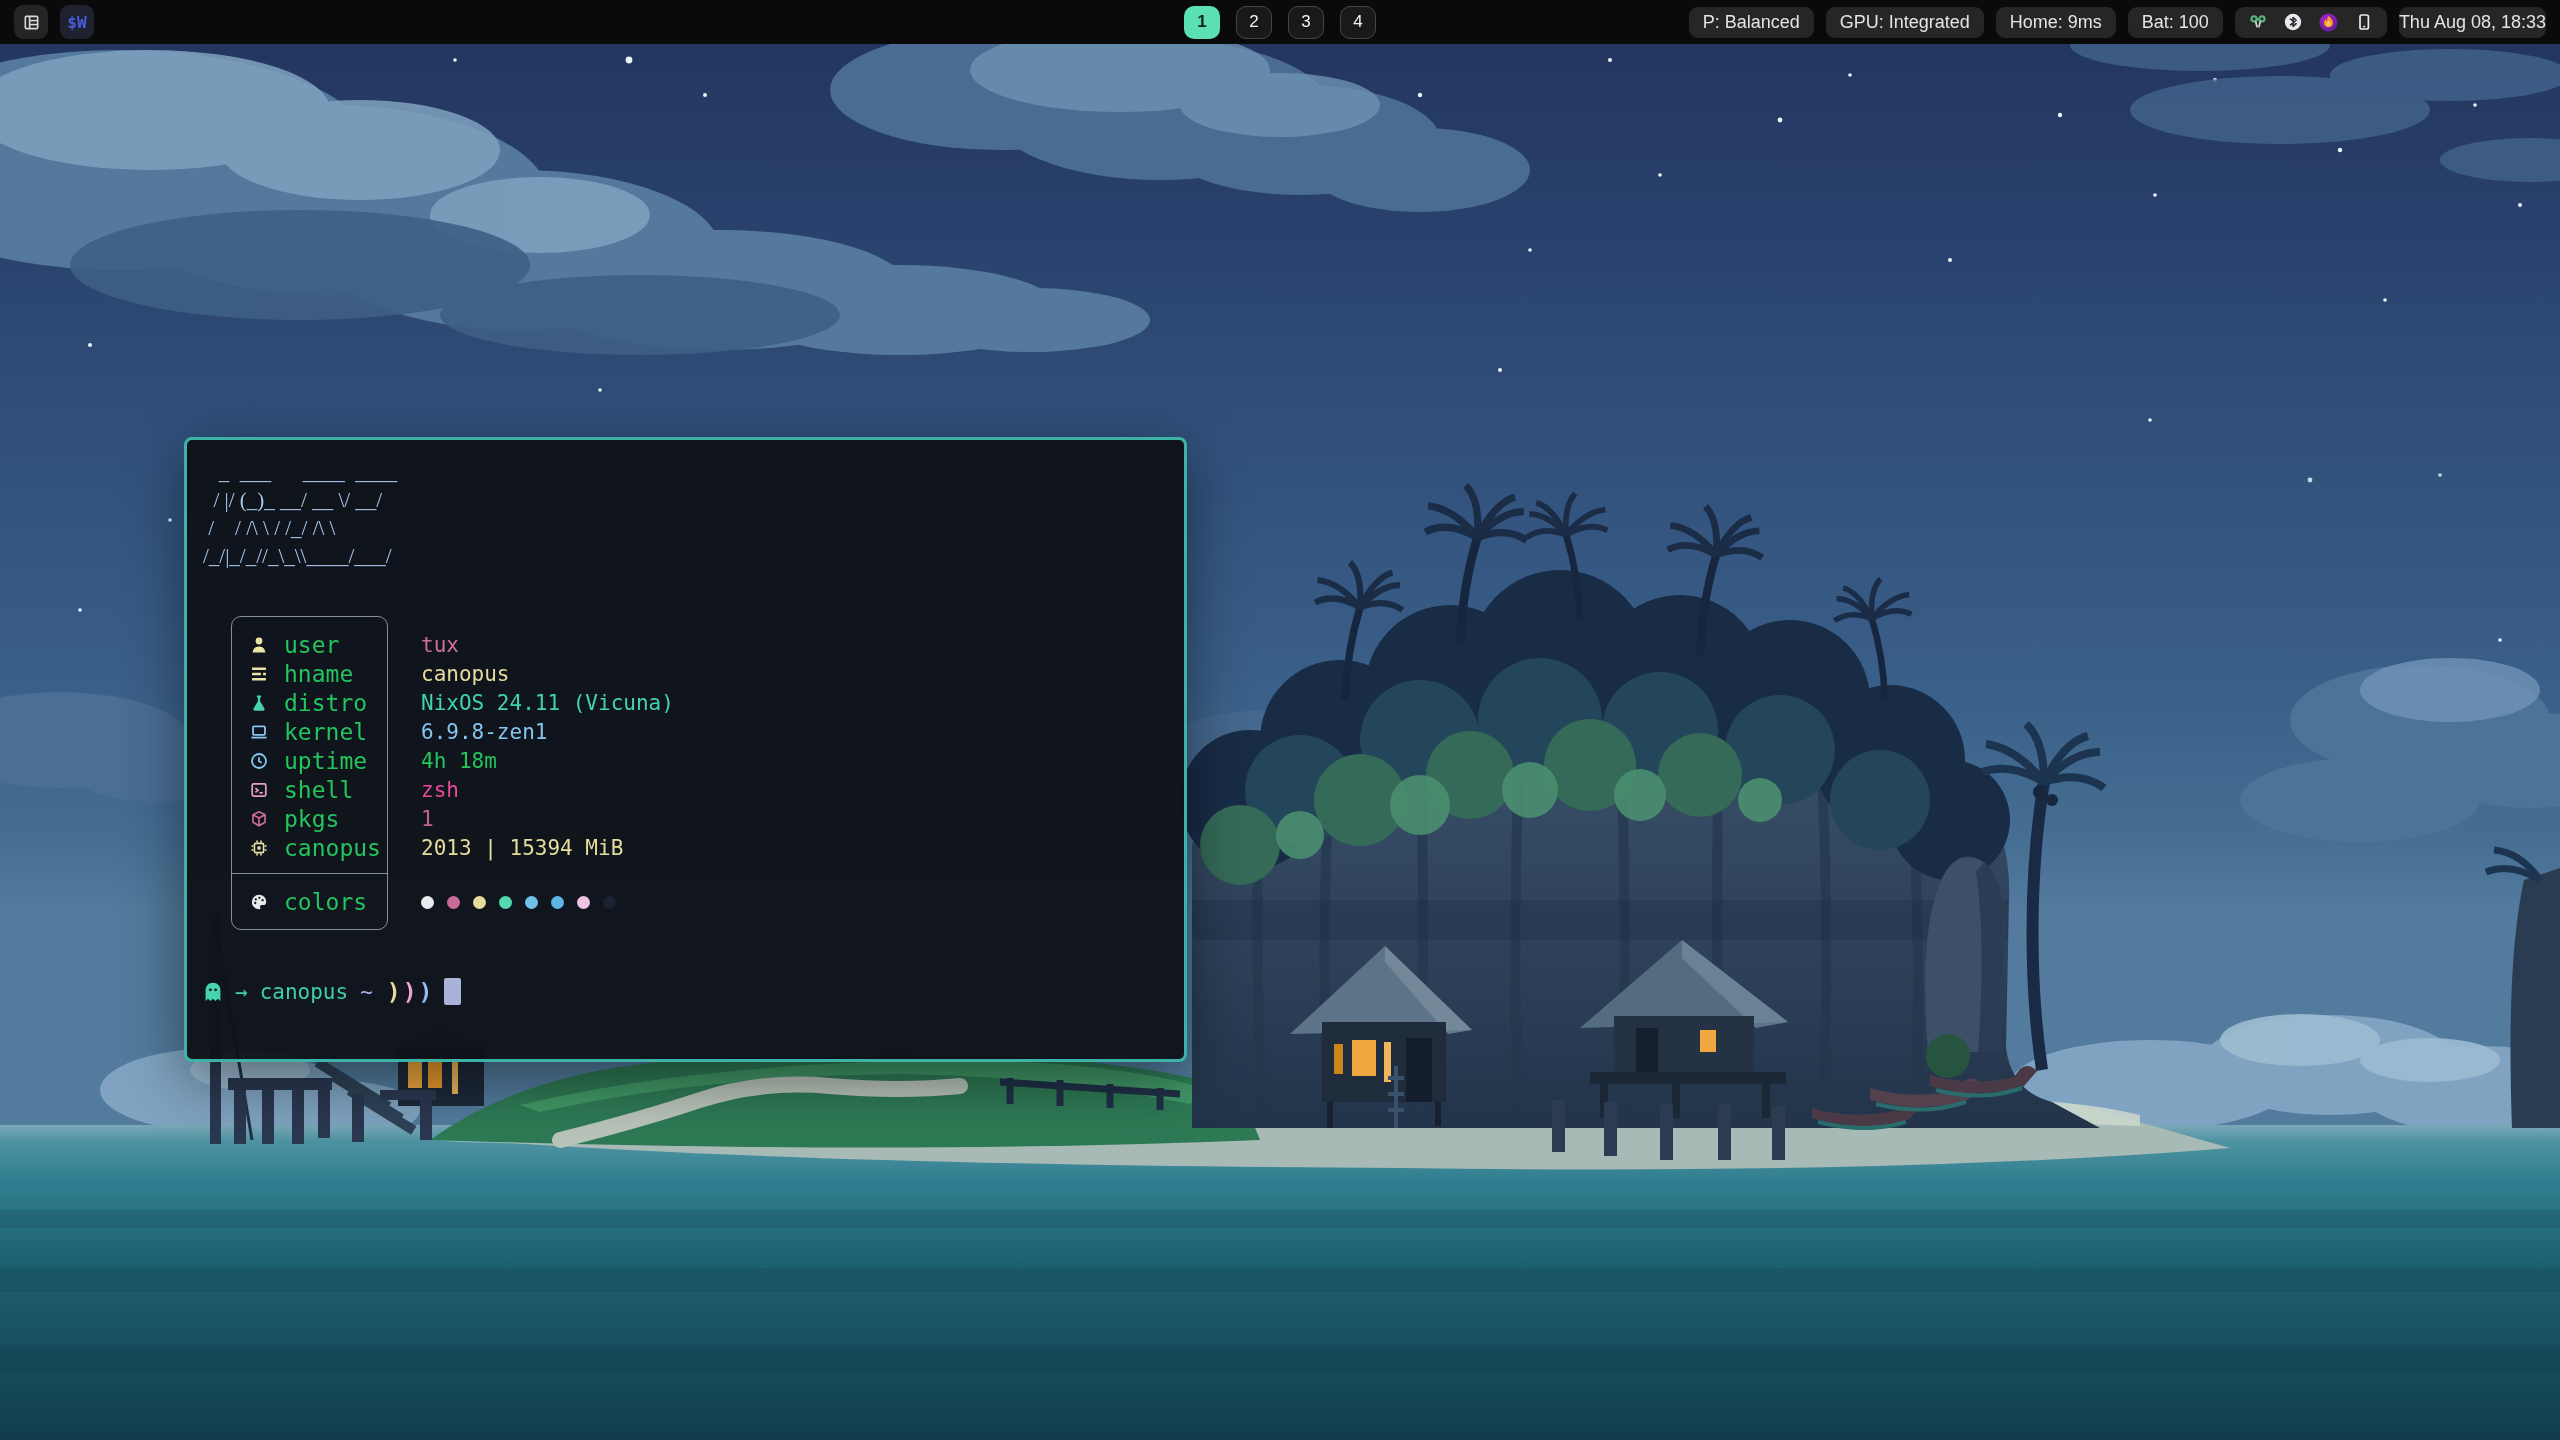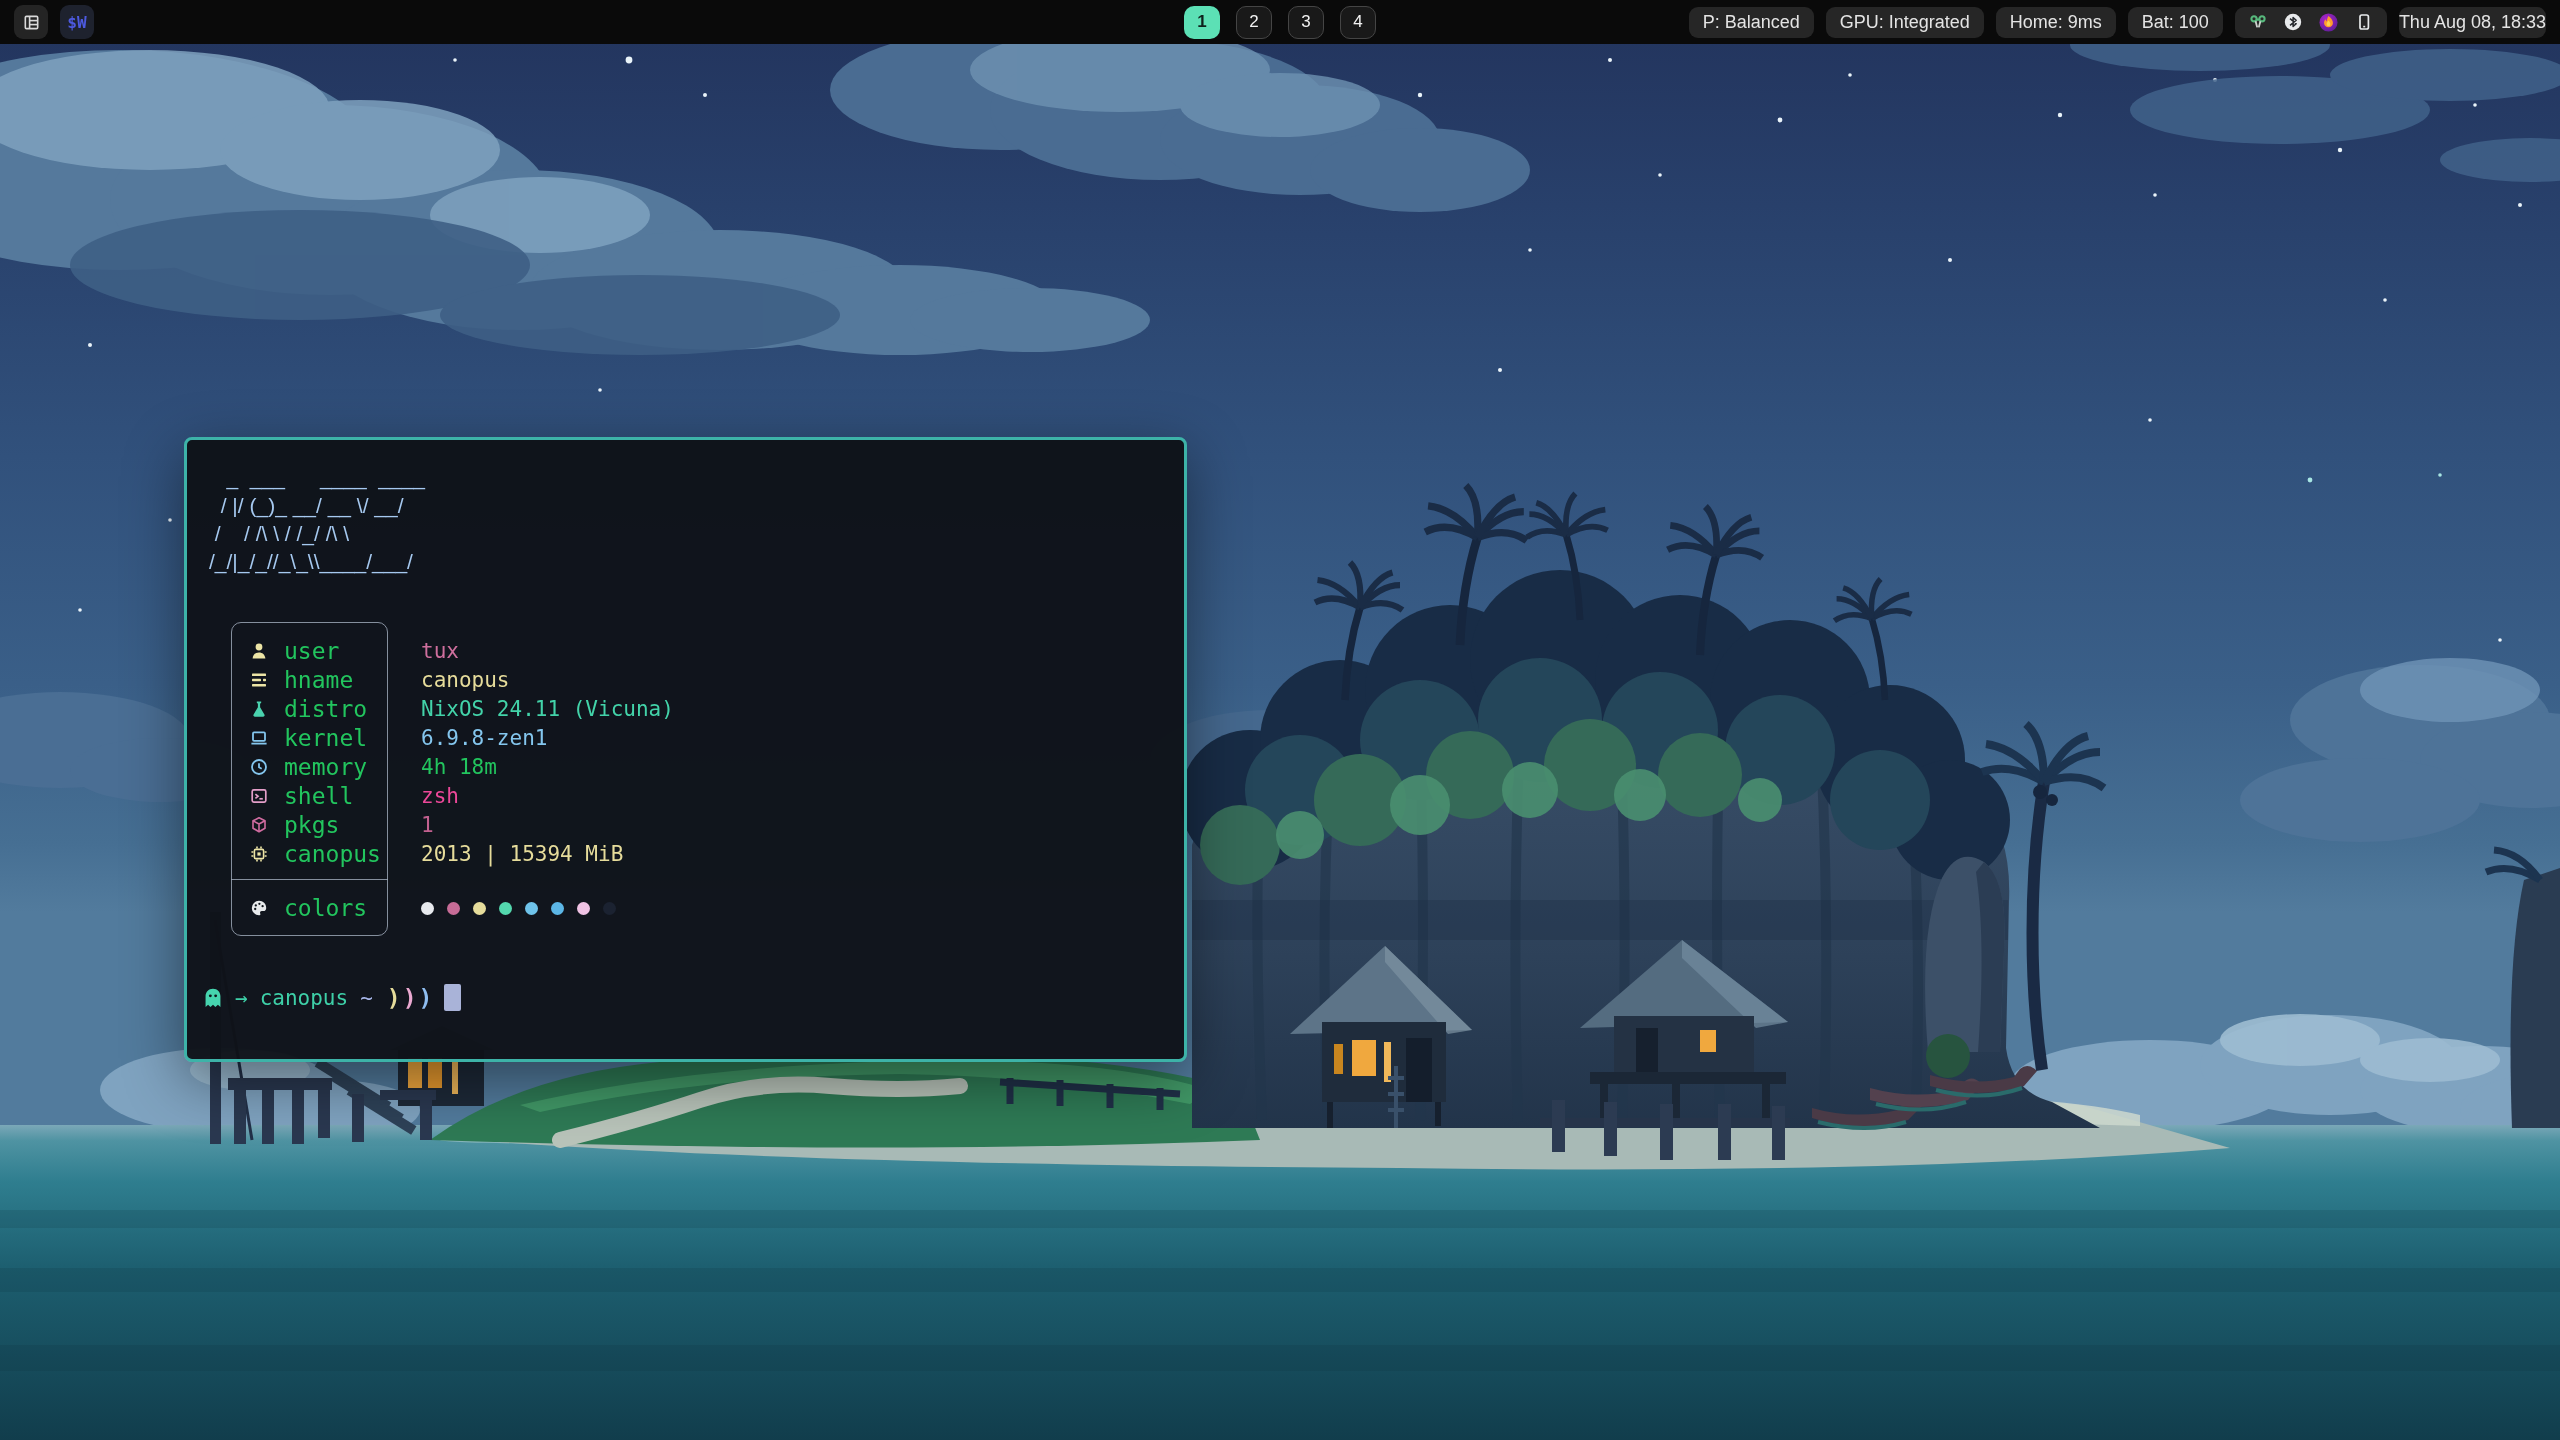--- a/index.html
+++ b/index.html
@@ -28,22 +28,22 @@
   .pill{height:31px;border-radius:9px;background:#262626;color:#e4e4e4;font-size:18px;
         display:flex;align-items:center;padding:0 14px;white-space:nowrap;}
   .pill.tray{gap:15px;padding:0 13px;}
   .pill.clock{padding:0 0;}
 
   
   .terminal{position:absolute;left:184px;top:437px;width:1003px;height:625px;z-index:20;
             background:rgba(14,18,24,0.965);border:3px solid #3db3a8;border-radius:8px;
             box-sizing:border-box;box-shadow:0 18px 60px rgba(0,0,0,.45);
             font-family:"DejaVu Sans Mono",monospace;padding:16px 0 0 14px;}
-  .ascii{margin:8px;font-size:21px;line-height:28px;white-space:pre;
-         font-family:Liberation Sans, sans-serif;}
+  .ascii{margin:2px;font-size:21px;line-height:28px;white-space:pre;
+         font-family:Liberation Serif, serif;}
   .fetch{position:relative;margin:46px 0 0 30px;width:700px;}
   .fetch-frame{position:absolute;left:0;top:0;bottom:0;width:157px;
                border:1.5px solid rgba(162,174,190,.8);border-radius:10px;box-sizing:border-box;}
   .fetch-divider{position:absolute;left:0;width:157px;bottom:56px;
                  border-top:1.5px solid rgba(162,174,190,.8);}
   .fetch-rows{padding-top:14px;}
   .frow{display:flex;align-items:center;height:29px;}
   .ficon{width:24px;margin-left:16px;display:flex;justify-content:center;align-items:center;}
   .flabel{margin-left:13px;width:90px;font-size:23px;color:#22c55e;}
   .fvalue{margin-left:47px;font-size:21px;white-space:pre;}
@@ -524,21 +524,21 @@
       </div>
       <div class="frow">
         <span class="ficon" style="color: rgb(132, 198, 238);">
           <svg width="20" height="20" viewBox="0 0 20 20">
               <g stroke="currentColor" stroke-width="1.8" fill="none">
                 <circle cx="10" cy="10" r="7"></circle>
                 <path d="M10 6.2v4l2.7 1.6"></path>
               </g>
             </svg>
         </span>
-        <span class="flabel">memory</span>
+        <span class="flabel">uptime</span>
         <span class="fvalue" style="color: #22c55e;">4h 18m</span>
       </div>
       <div class="frow">
         <span class="ficon" style="color: rgb(228, 159, 201);">
           <svg width="20" height="20" viewBox="0 0 20 20">
               <g stroke="currentColor" stroke-width="1.7" fill="none">
                 <rect x="3.2" y="3.8" width="13.6" height="12.4" rx="1.6"></rect>
                 <path d="M6.4 8.2l2.6 2.1-2.6 2.1"></path>
                 <path d="M10.4 12.8h3.4"></path>
               </g>

